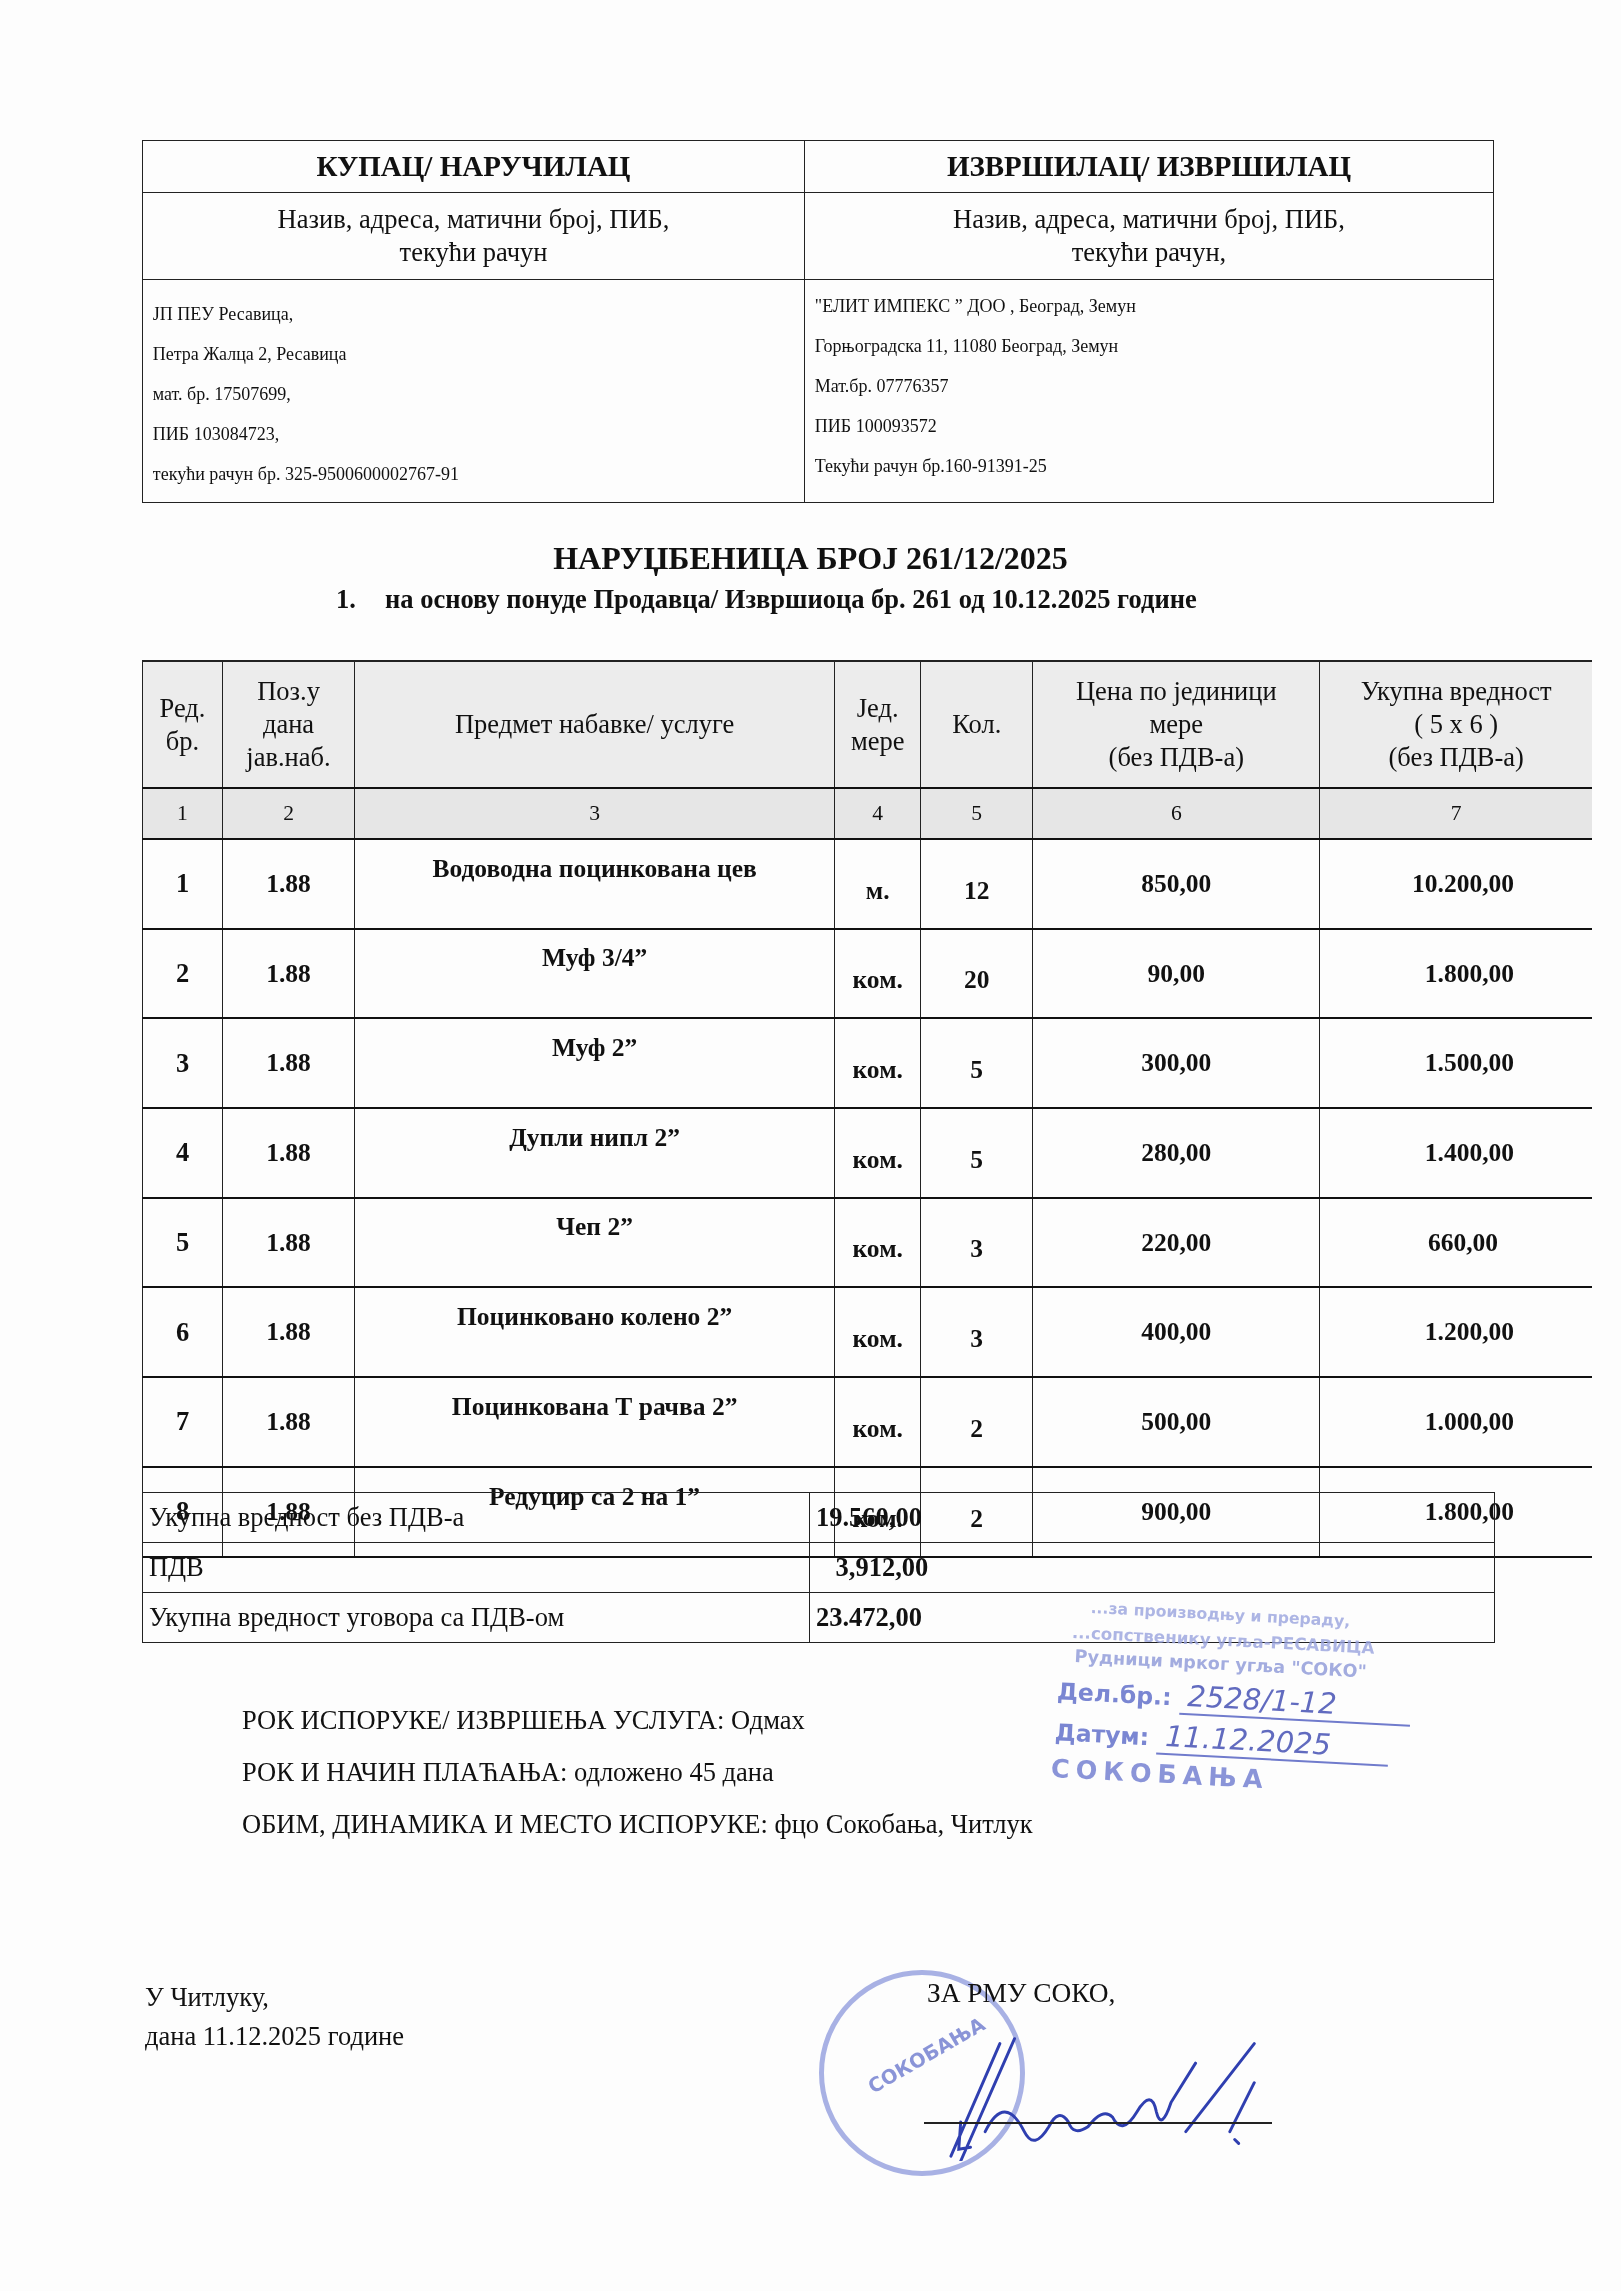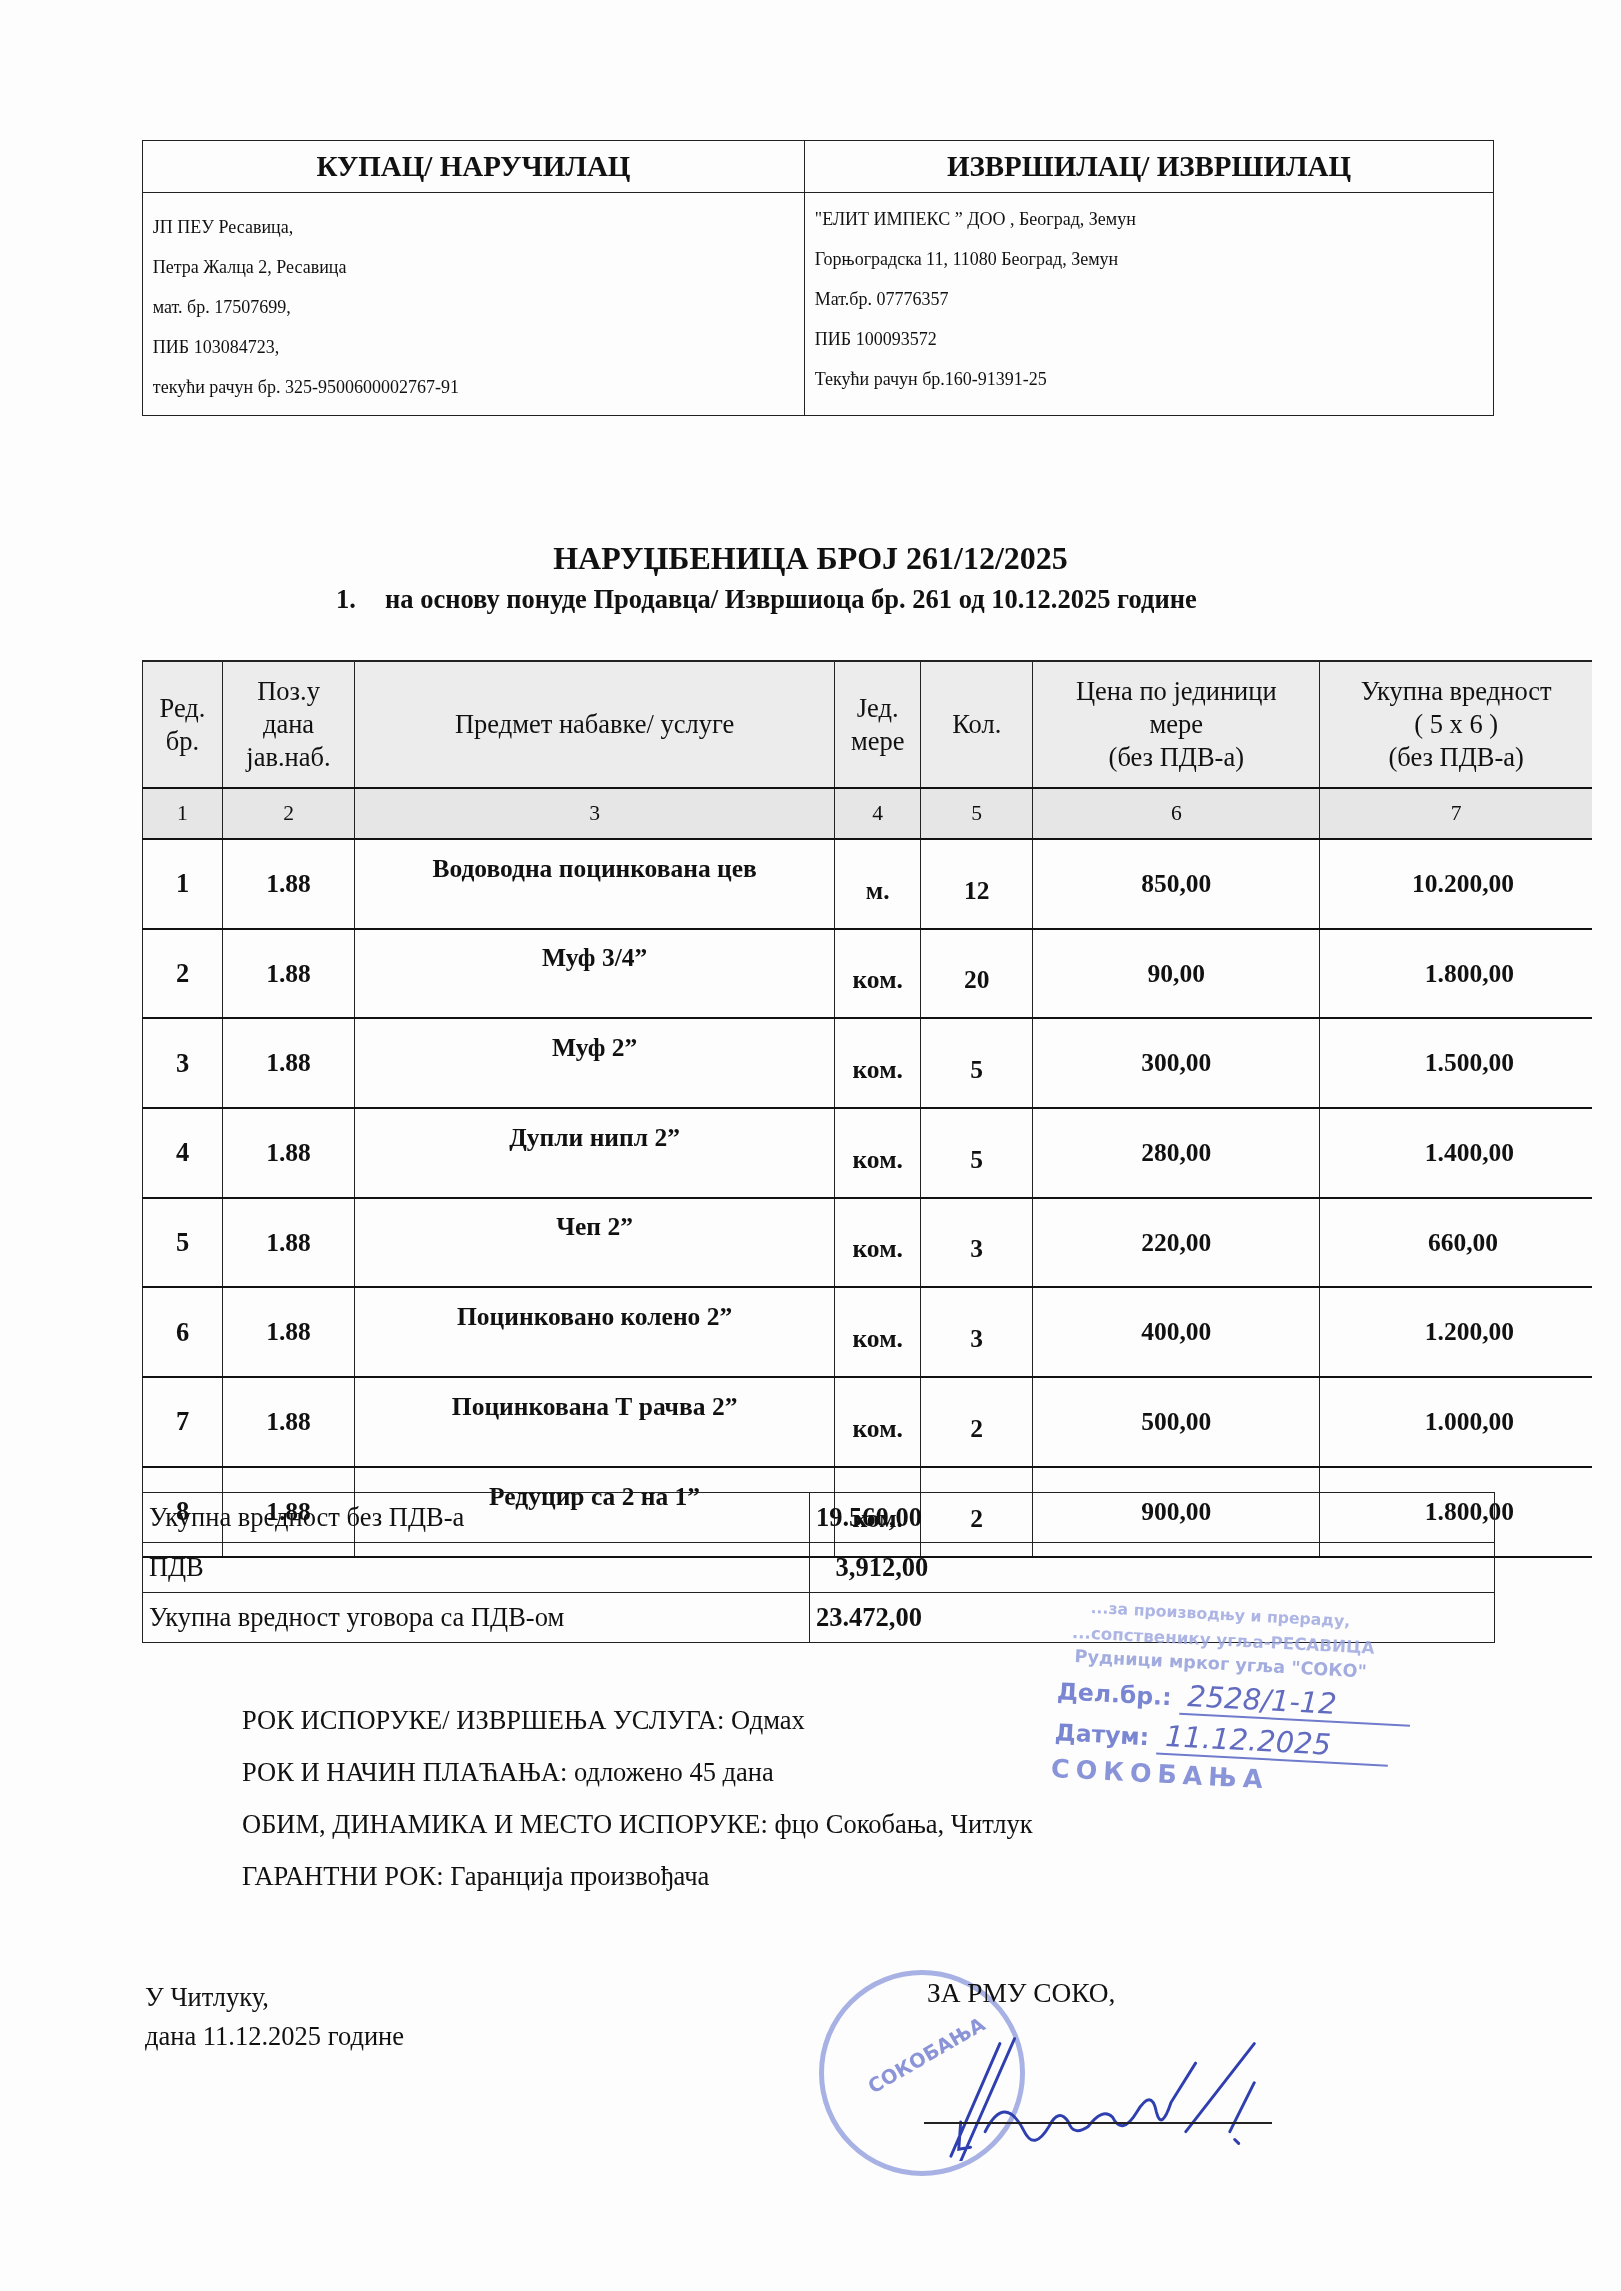--- a/index.html
+++ b/index.html
@@ -62,20 +62,30 @@
   <colgroup>
       <col style="width:662px">
       <col style="width:689px">
     </colgroup>
   <tbody>
       <tr>
     <td class="hdr">КУПАЦ/ НАРУЧИЛАЦ</td>
     <td class="hdr">ИЗВРШИЛАЦ/ ИЗВРШИЛАЦ</td>
   </tr>
   <tr>
+    <td class="lbl">
+      <div>Назив,  адреса, матични број, ПИБ,</div>
+      <div>текући рачун</div>
+    </td>
+    <td class="lbl">
+      <div>Назив,  адреса, матични број, ПИБ,</div>
+      <div>текући рачун,</div>
+    </td>
+  </tr>
+  <tr>
     <td class="info" style="padding-top:13.7px">
       <div>ЈП ПЕУ Ресавица,</div>
       <div>Петра Жалца 2, Ресавица</div>
       <div>мат. бр. 17507699,</div>
       <div>ПИБ 103084723,</div>
       <div>текући рачун бр. 325-9500600002767-91</div>
     </td>
     <td class="info">
       <div>"ЕЛИТ ИМПЕКС ” ДОО , Београд, Земун</div>
       <div>Горњоградска 11, 11080 Београд, Земун</div>
@@ -234,21 +244,20 @@
     <td>Укупна вредност уговора са ПДВ-ом</td>
     <td class="v">23.472,00</td>
   </tr>
 </tbody>
   </table>
 
 <div id="terms" class="abs">
   <div><span>РОК ИСПОРУКЕ/ ИЗВРШЕЊА УСЛУГА: </span><b>Одмах</b></div>
   <div><span>РОК И НАЧИН ПЛАЋАЊА: </span><b>одложено 45 дана</b></div>
   <div><span>ОБИМ, ДИНАМИКА И МЕСТО ИСПОРУКЕ: </span><b>фцо Сокобања, Читлук</b></div>
-  <div><span>ГАРАНТНИ РОК: </span><b>Гаранција произвођача</b></div>
 </div>
 
 <div id="reg-stamp" class="abs">
   <div class="l1">...за производњу и прераду,</div>
   <div class="l2">...сопственику угља-РЕСАВИЦА</div>
   <div class="l3">Рудници мрког угља "СОКО"</div>
   <div class="row" style="top:84px">
     <span>Дел.бр.:</span>
     <span class="hand">2528/1-12</span>
   </div>

